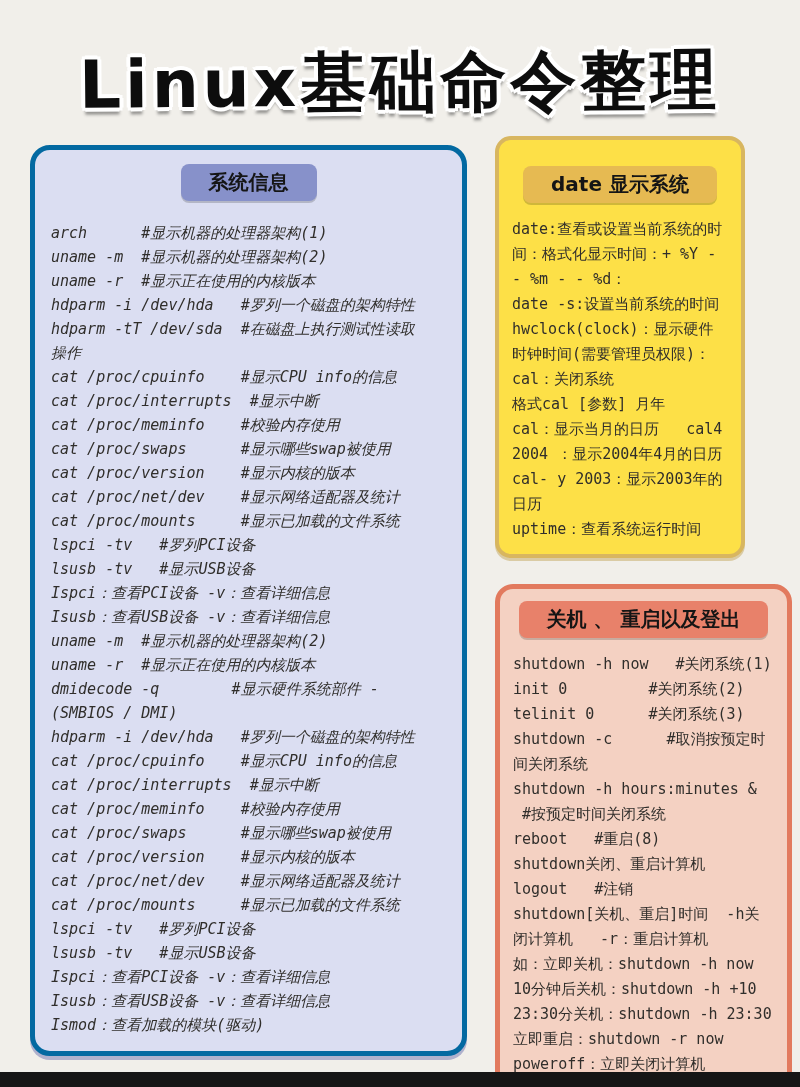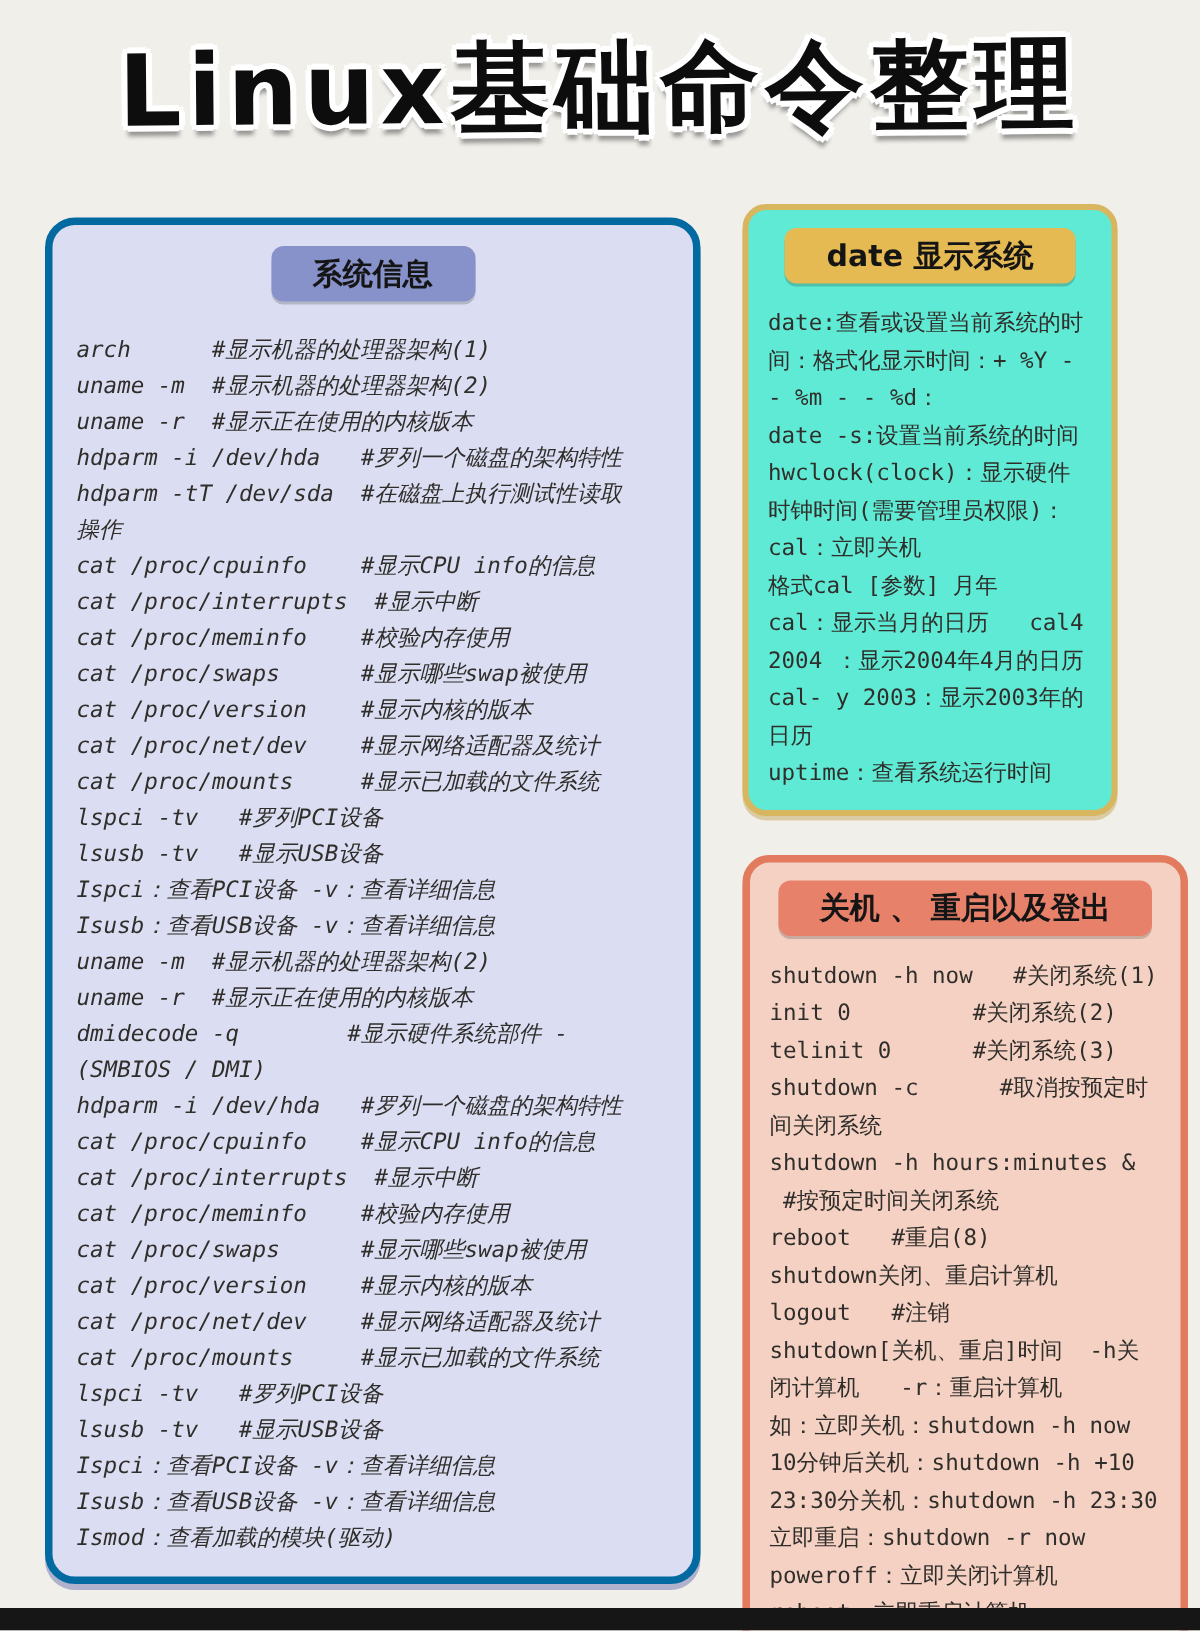--- a/index.html
+++ b/index.html
@@ -3,21 +3,21 @@
 <meta charset="utf-8">
 <style>
   * { margin: 0; padding: 0; box-sizing: border-box; }
   html, body { width: 800px; }
   body {
     width: 800px; height: 1087px;
     position: relative; overflow: hidden;
     background: #f1efea;
     font-family: "DejaVu Sans", "Liberation Sans", sans-serif;
   }
-  .title-wrap { padding-top: 14px; text-align: center; height: 130px; }
+  .title-wrap { padding-top: 38px; text-align: center; height: 130px; }
   .page-title {
     display: inline-block;
     font-size: 66px; font-weight: 900; letter-spacing: 4px;
     color: #0d0d0d;
     text-shadow:
       -3px -3px 0 #ffffff, 3px -3px 0 #ffffff,
       -3px 3px 0 #ffffff, 3px 3px 0 #ffffff,
       -4px 0 0 #ffffff, 4px 0 0 #ffffff,
       0 -4px 0 #ffffff, 0 4px 0 #ffffff,
       0 7px 3px rgba(40,40,40,0.45);
@@ -28,22 +28,22 @@
 
   .panel { border-radius: 20px; }
   .panel-system {
     width: 437px; min-height: 896px; margin-top: 9px;
     background: #dbdef2; border: 5px solid #0369a1;
     padding: 12px 16px 14px;
     box-shadow: 0 4px 0 rgba(120,126,180,0.55);
   }
   .right-col { width: 297px; display: flex; flex-direction: column; gap: 26px; }
   .panel-date {
-    width: 250px; background: #5eead4; border: 4px solid #d8b660;
-    border-radius: 16px; padding: 10px 13px 12px;
+    width: 250px; background: #fde047; border: 4px solid #d8b660;
+    border-radius: 16px; padding: 24px 13px 12px;
     box-shadow: 0 3px 0 rgba(190,160,80,0.45);
   }
   .panel-power {
     width: 297px; background: #f4d1c2; border: 5px solid #e27a5e;
     border-radius: 18px; padding: 10px 13px 12px;
     box-shadow: 0 3px 0 rgba(200,100,70,0.45);
   }
 
   .badge {
     display: block; width: max-content; margin: 2px auto 20px;
@@ -119,21 +119,21 @@
   </section>
 
   <div class="right-col">
 
     <section class="panel panel-date">
       <div class="badge badge-date">date 显示系统</div>
       <div class="cmd-list">
           <div class="line">date:查看或设置当前系统的时间：格式化显示时间：+ %Y - - %m - - %d：</div>
           <div class="line">date -s:设置当前系统的时间</div>
           <div class="line">hwclock(clock)：显示硬件时钟时间(需要管理员权限)：</div>
-          <div class="line">cal：立即关机</div>
+          <div class="line">cal：关闭系统</div>
           <div class="line">格式cal [参数] 月年</div>
           <div class="line">cal：显示当月的日历   cal4 2004 ：显示2004年4月的日历</div>
           <div class="line">cal- y 2003：显示2003年的日历</div>
           <div class="line">uptime：查看系统运行时间</div>
         </div>
     </section>
 
     <section class="panel panel-power">
       <div class="badge badge-power">关机 、 重启以及登出</div>
       <div class="cmd-list">

